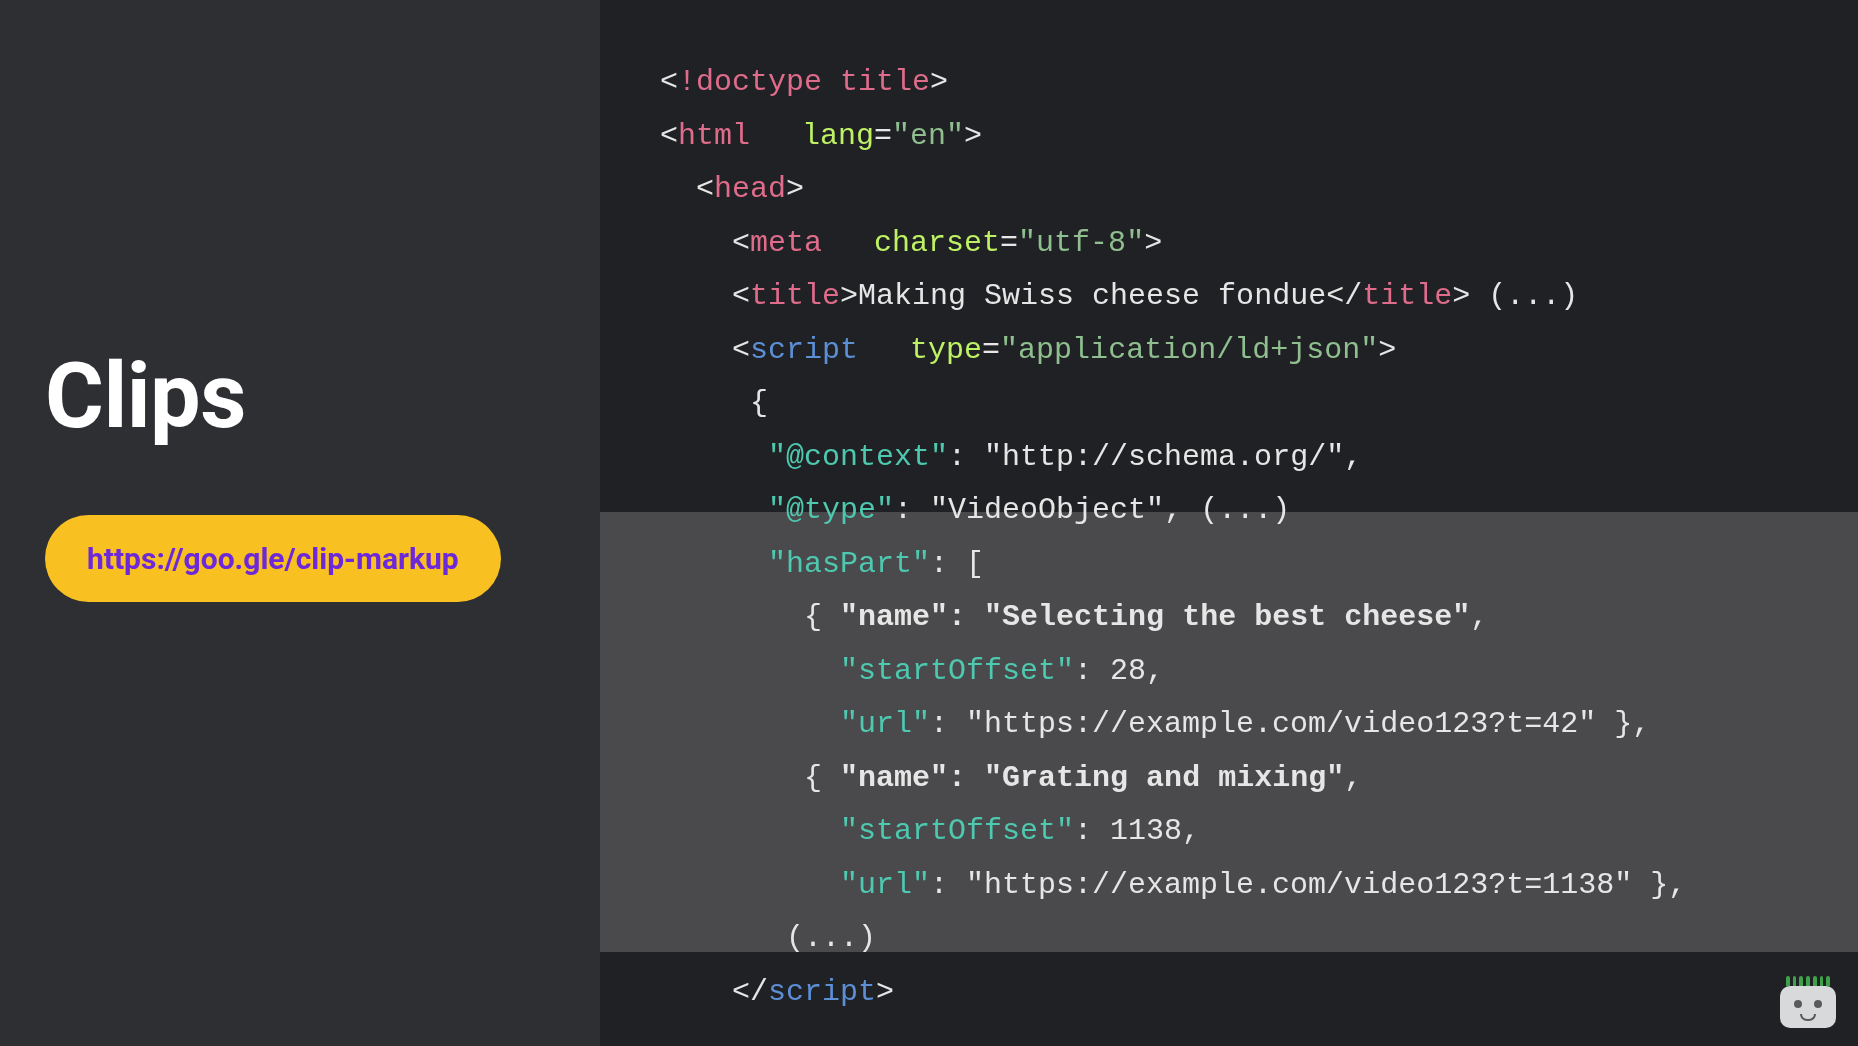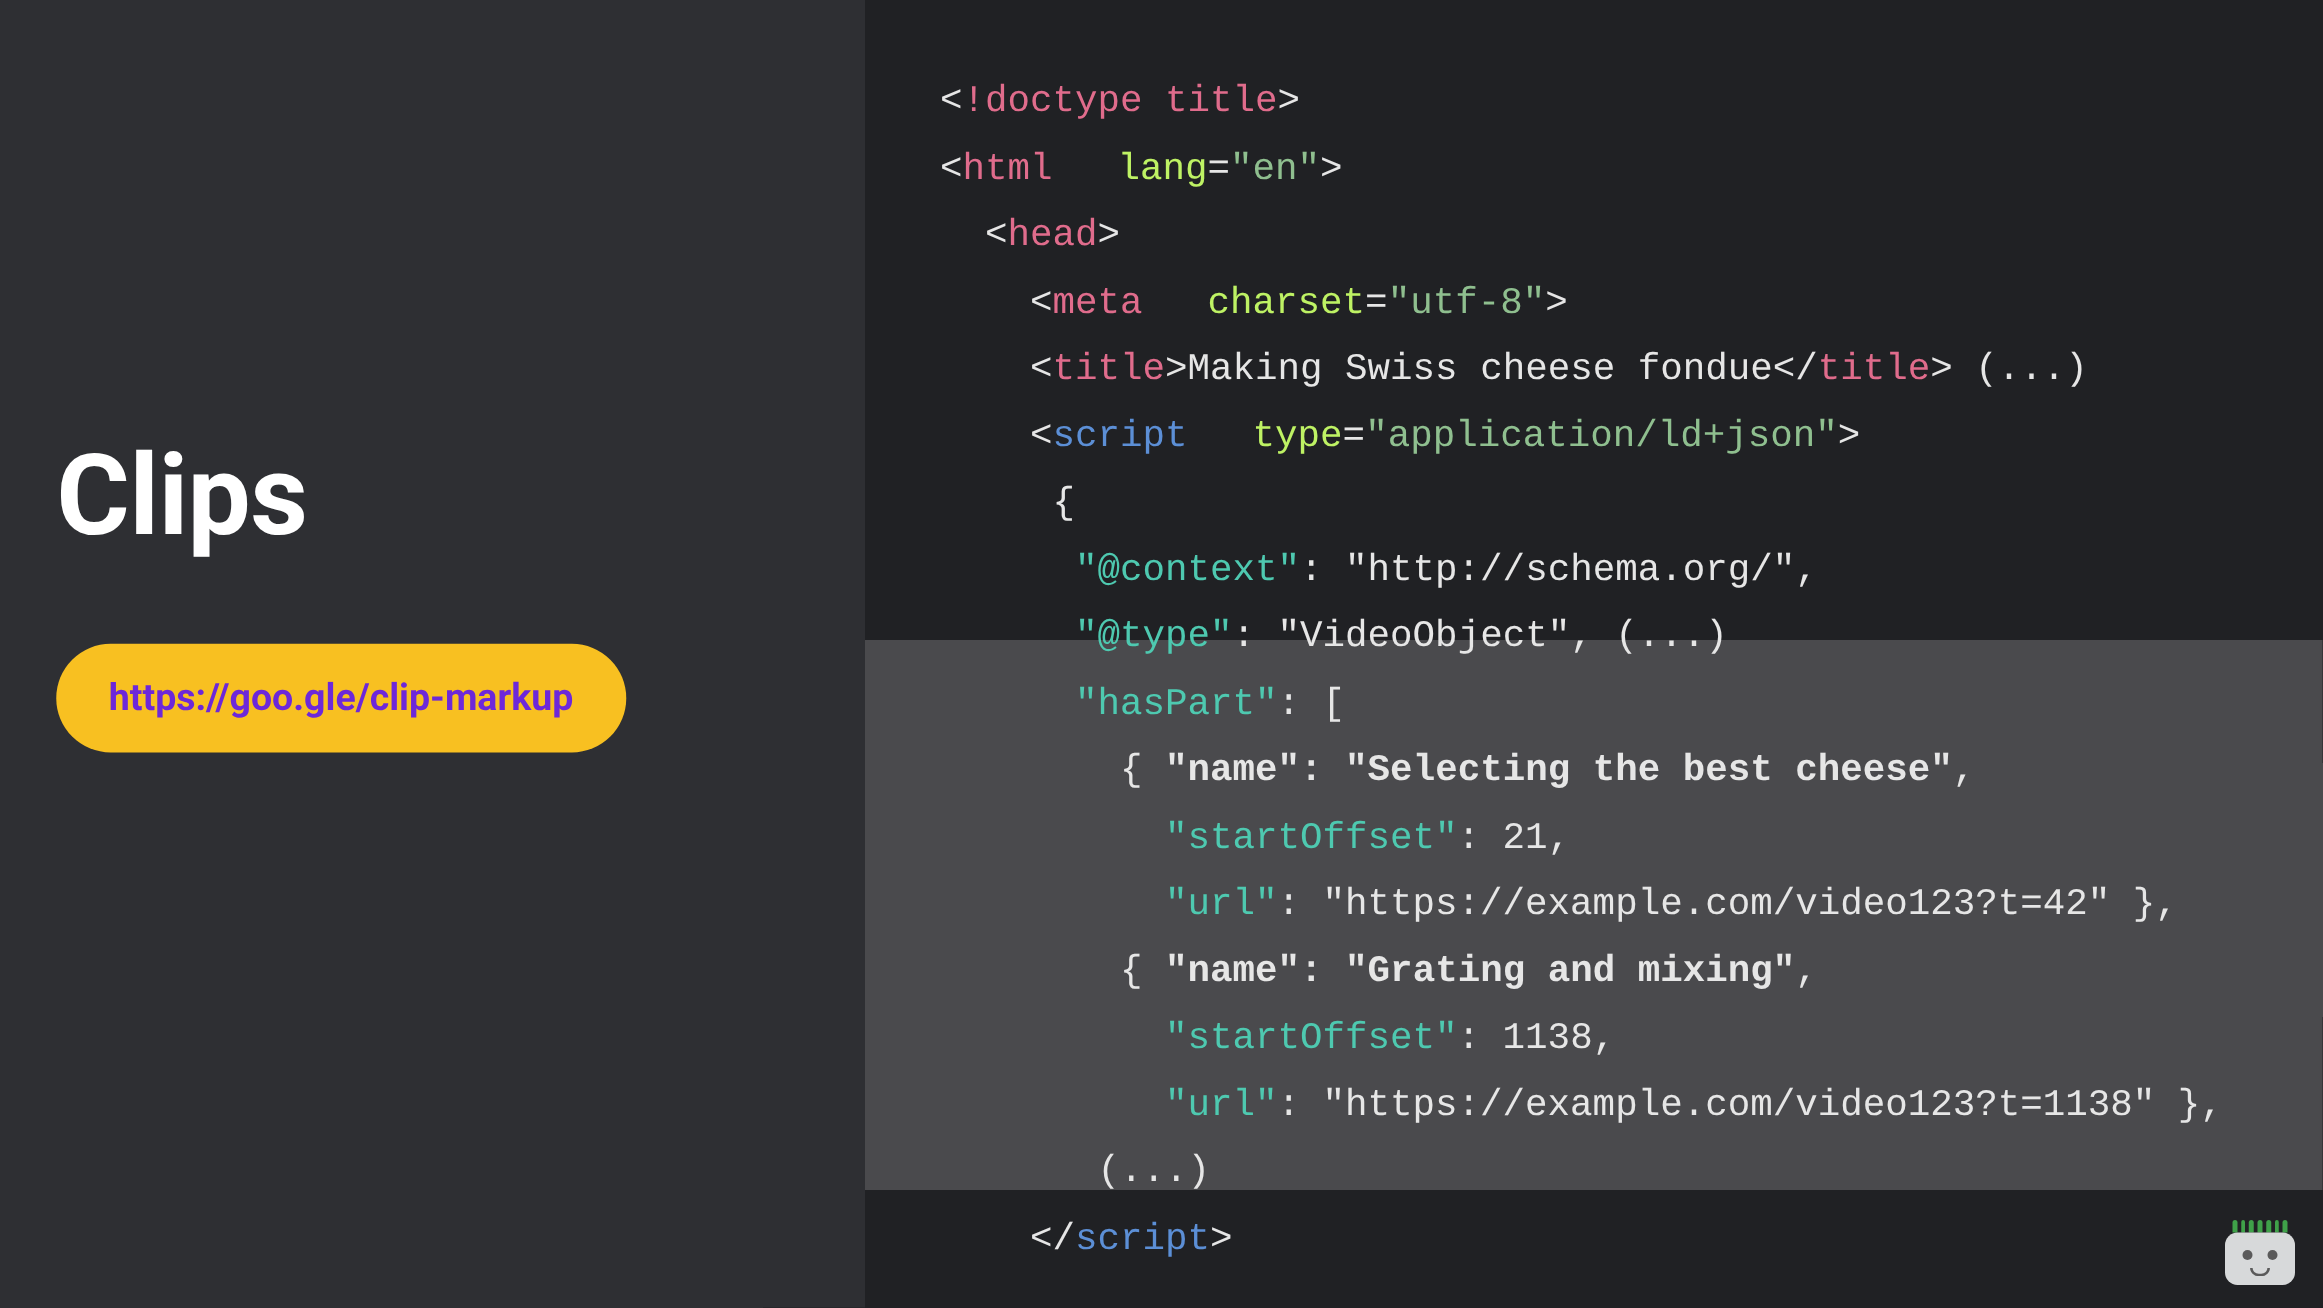--- a/index.html
+++ b/index.html
@@ -11,21 +11,21 @@
   }
   .slide {
     width: 1858px;
     height: 1046px;
     background: #202124;
     display: flex;
     position: relative;
     transform-origin: top left;
   }
   .left {
-    width: 692px;
+    width: 600px;
     background: #2e2f33;
     padding: 350px 44px 0 45px;
     flex-shrink: 0;
   }
   .title {
     color: #ffffff;
     font-size: 90px;
     font-weight: 700;
     line-height: 1.05;
     letter-spacing: -0.5px;
@@ -104,21 +104,21 @@
 <span class="t-white">&lt;</span><span class="t-pink">html</span> <span class="t-attr">lang</span><span class="t-white">=</span><span class="t-green">"en"</span><span class="t-white">&gt;</span>
   <span class="t-white">&lt;</span><span class="t-pink">head</span><span class="t-white">&gt;</span>
     <span class="t-white">&lt;</span><span class="t-pink">meta</span> <span class="t-attr">charset</span><span class="t-white">=</span><span class="t-green">"utf-8"</span><span class="t-white">&gt;</span>
     <span class="t-white">&lt;</span><span class="t-pink">title</span><span class="t-white">&gt;</span><span class="t-white">Making Swiss cheese fondue</span><span class="t-white">&lt;/</span><span class="t-pink">title</span><span class="t-white">&gt;</span> <span class="t-white">(...)</span>
     <span class="t-white">&lt;</span><span class="t-blue">script</span> <span class="t-attr">type</span><span class="t-white">=</span><span class="t-green">"application/ld+json"</span><span class="t-white">&gt;</span>
      <span class="t-white">{</span>
       <span class="t-cyan">"@context"</span><span class="t-white">: </span><span class="t-white">"http://schema.org/"</span><span class="t-white">,</span>
       <span class="t-cyan">"@type"</span><span class="t-white">: </span><span class="t-white">"VideoObject"</span><span class="t-white">, </span><span class="t-white">(...)</span>
       <span class="t-cyan">"hasPart"</span><span class="t-white">: [</span>
         <span class="t-white">{ </span><span class="t-white bold">"name"</span><span class="t-white bold">: </span><span class="t-white bold">"Selecting the best cheese"</span><span class="t-white">,</span>
-          <span class="t-cyan">"startOffset"</span><span class="t-white">: </span><span class="t-white">21</span><span class="t-white">,</span>
+          <span class="t-cyan">"startOffset"</span><span class="t-white">: </span><span class="t-white">28</span><span class="t-white">,</span>
           <span class="t-cyan">"url"</span><span class="t-white">: </span><span class="t-white">"https://example.com/video123?t=42"</span><span class="t-white"> },</span>
         <span class="t-white">{ </span><span class="t-white bold">"name"</span><span class="t-white bold">: </span><span class="t-white bold">"Grating and mixing"</span><span class="t-white">,</span>
           <span class="t-cyan">"startOffset"</span><span class="t-white">: </span><span class="t-white">1138</span><span class="t-white">,</span>
           <span class="t-cyan">"url"</span><span class="t-white">: </span><span class="t-white">"https://example.com/video123?t=1138"</span><span class="t-white"> },</span>
        <span class="t-white">(...)</span>
     <span class="t-white">&lt;/</span><span class="t-blue">script</span><span class="t-white">&gt;</span></pre>
 
     <div class="robot">
       <div class="hair">
           <span></span>

